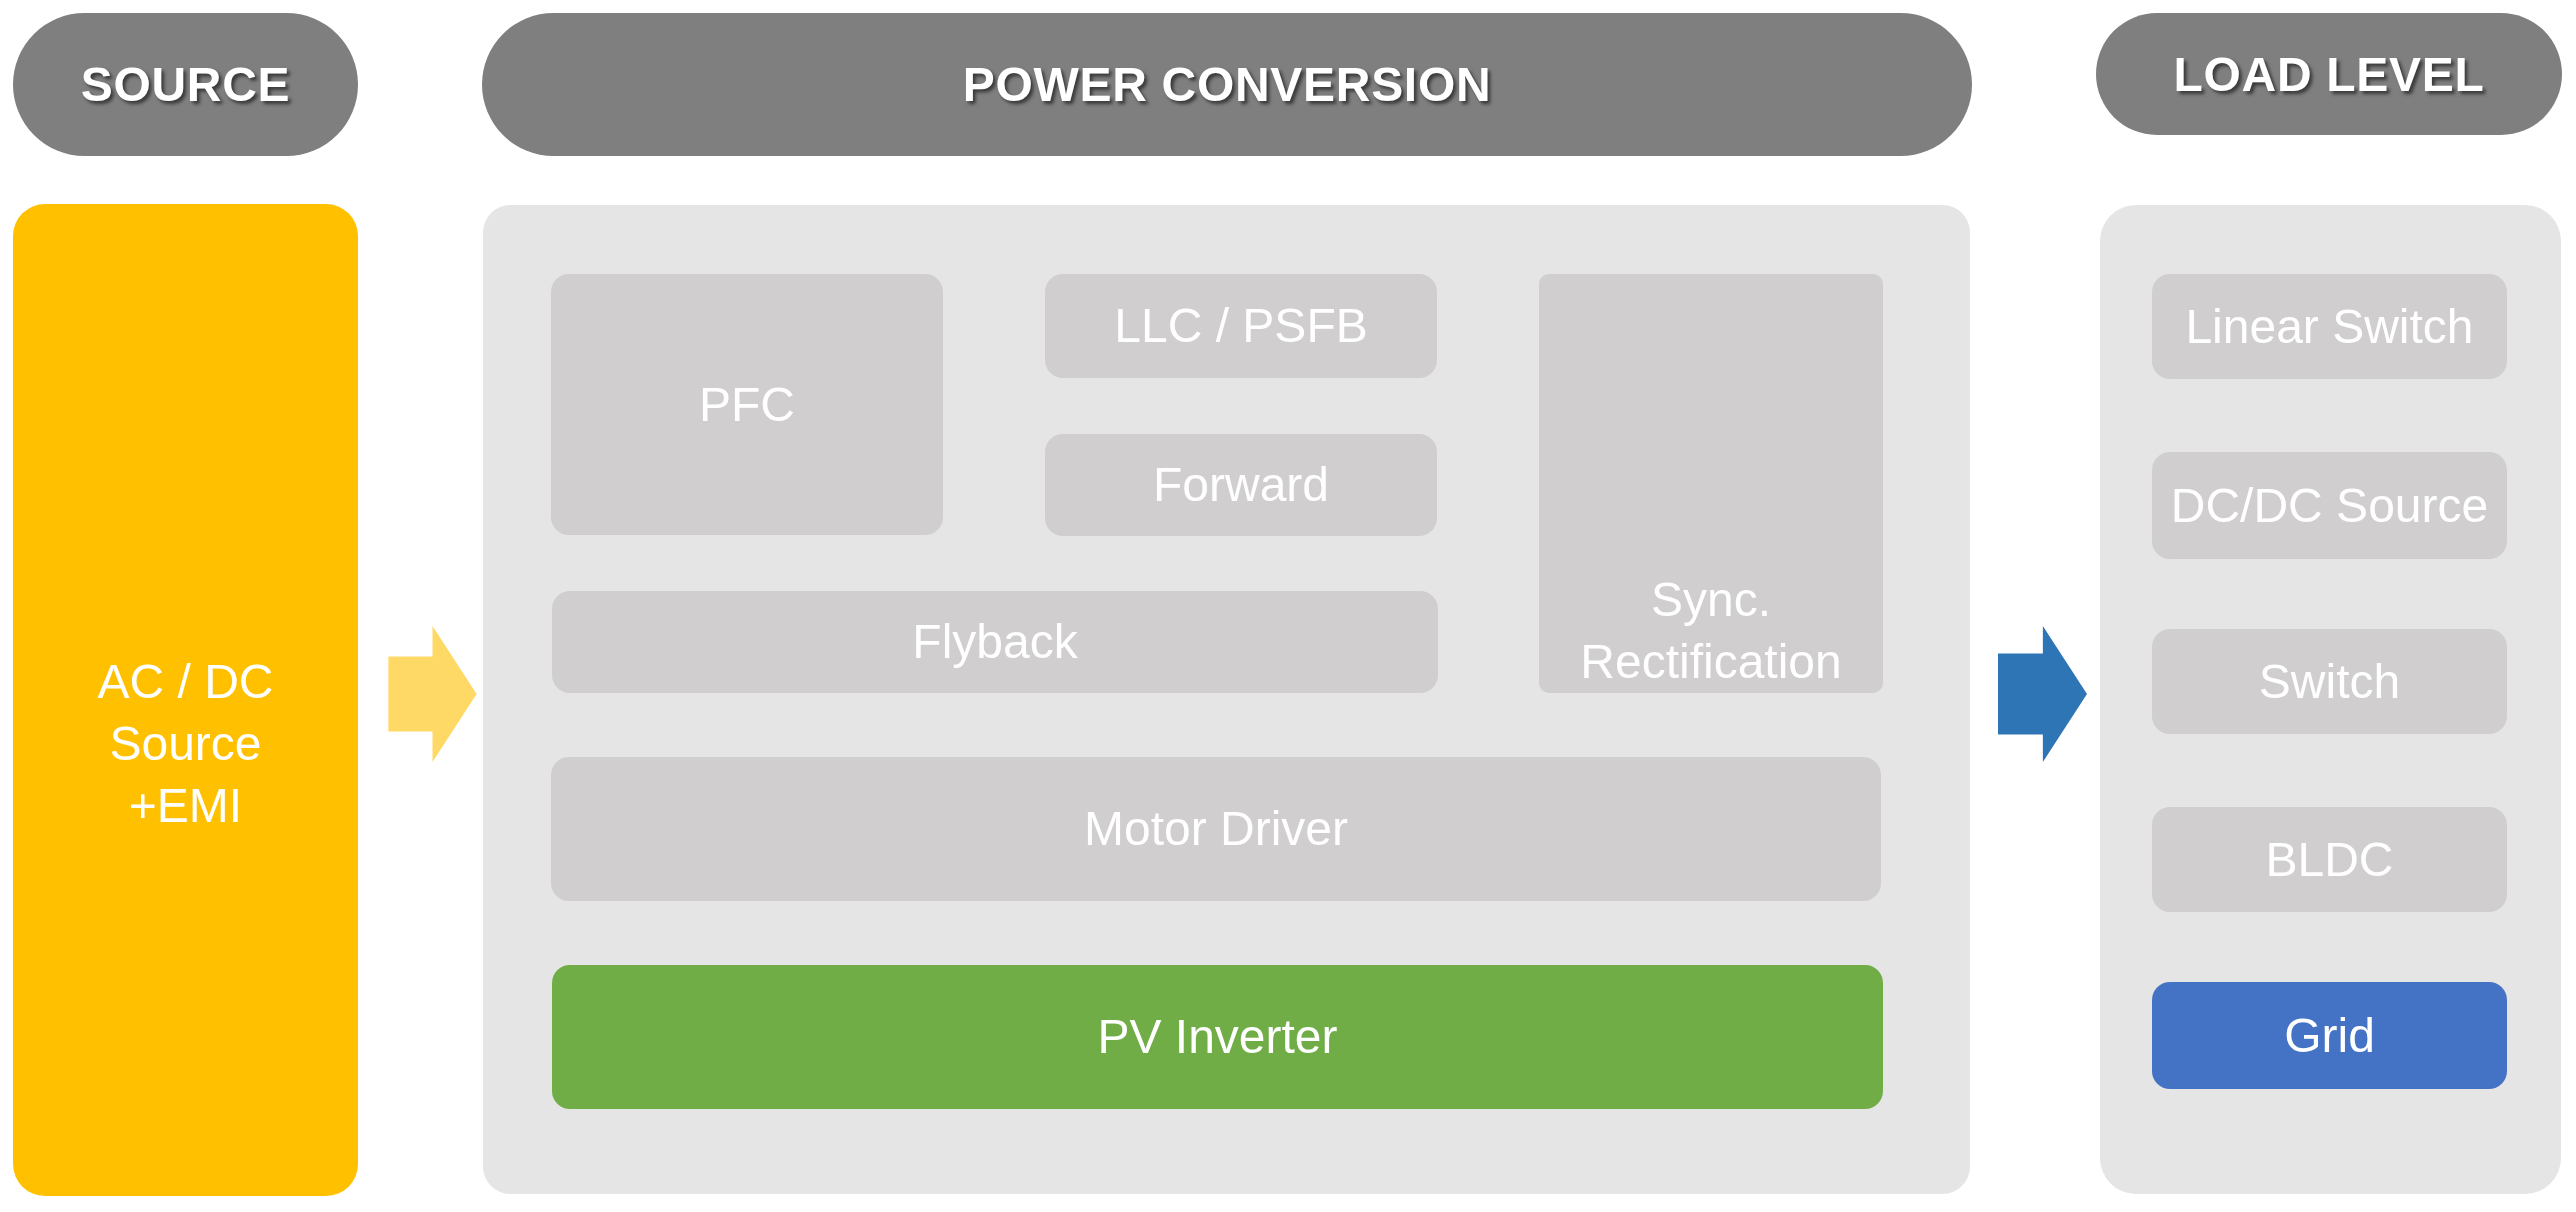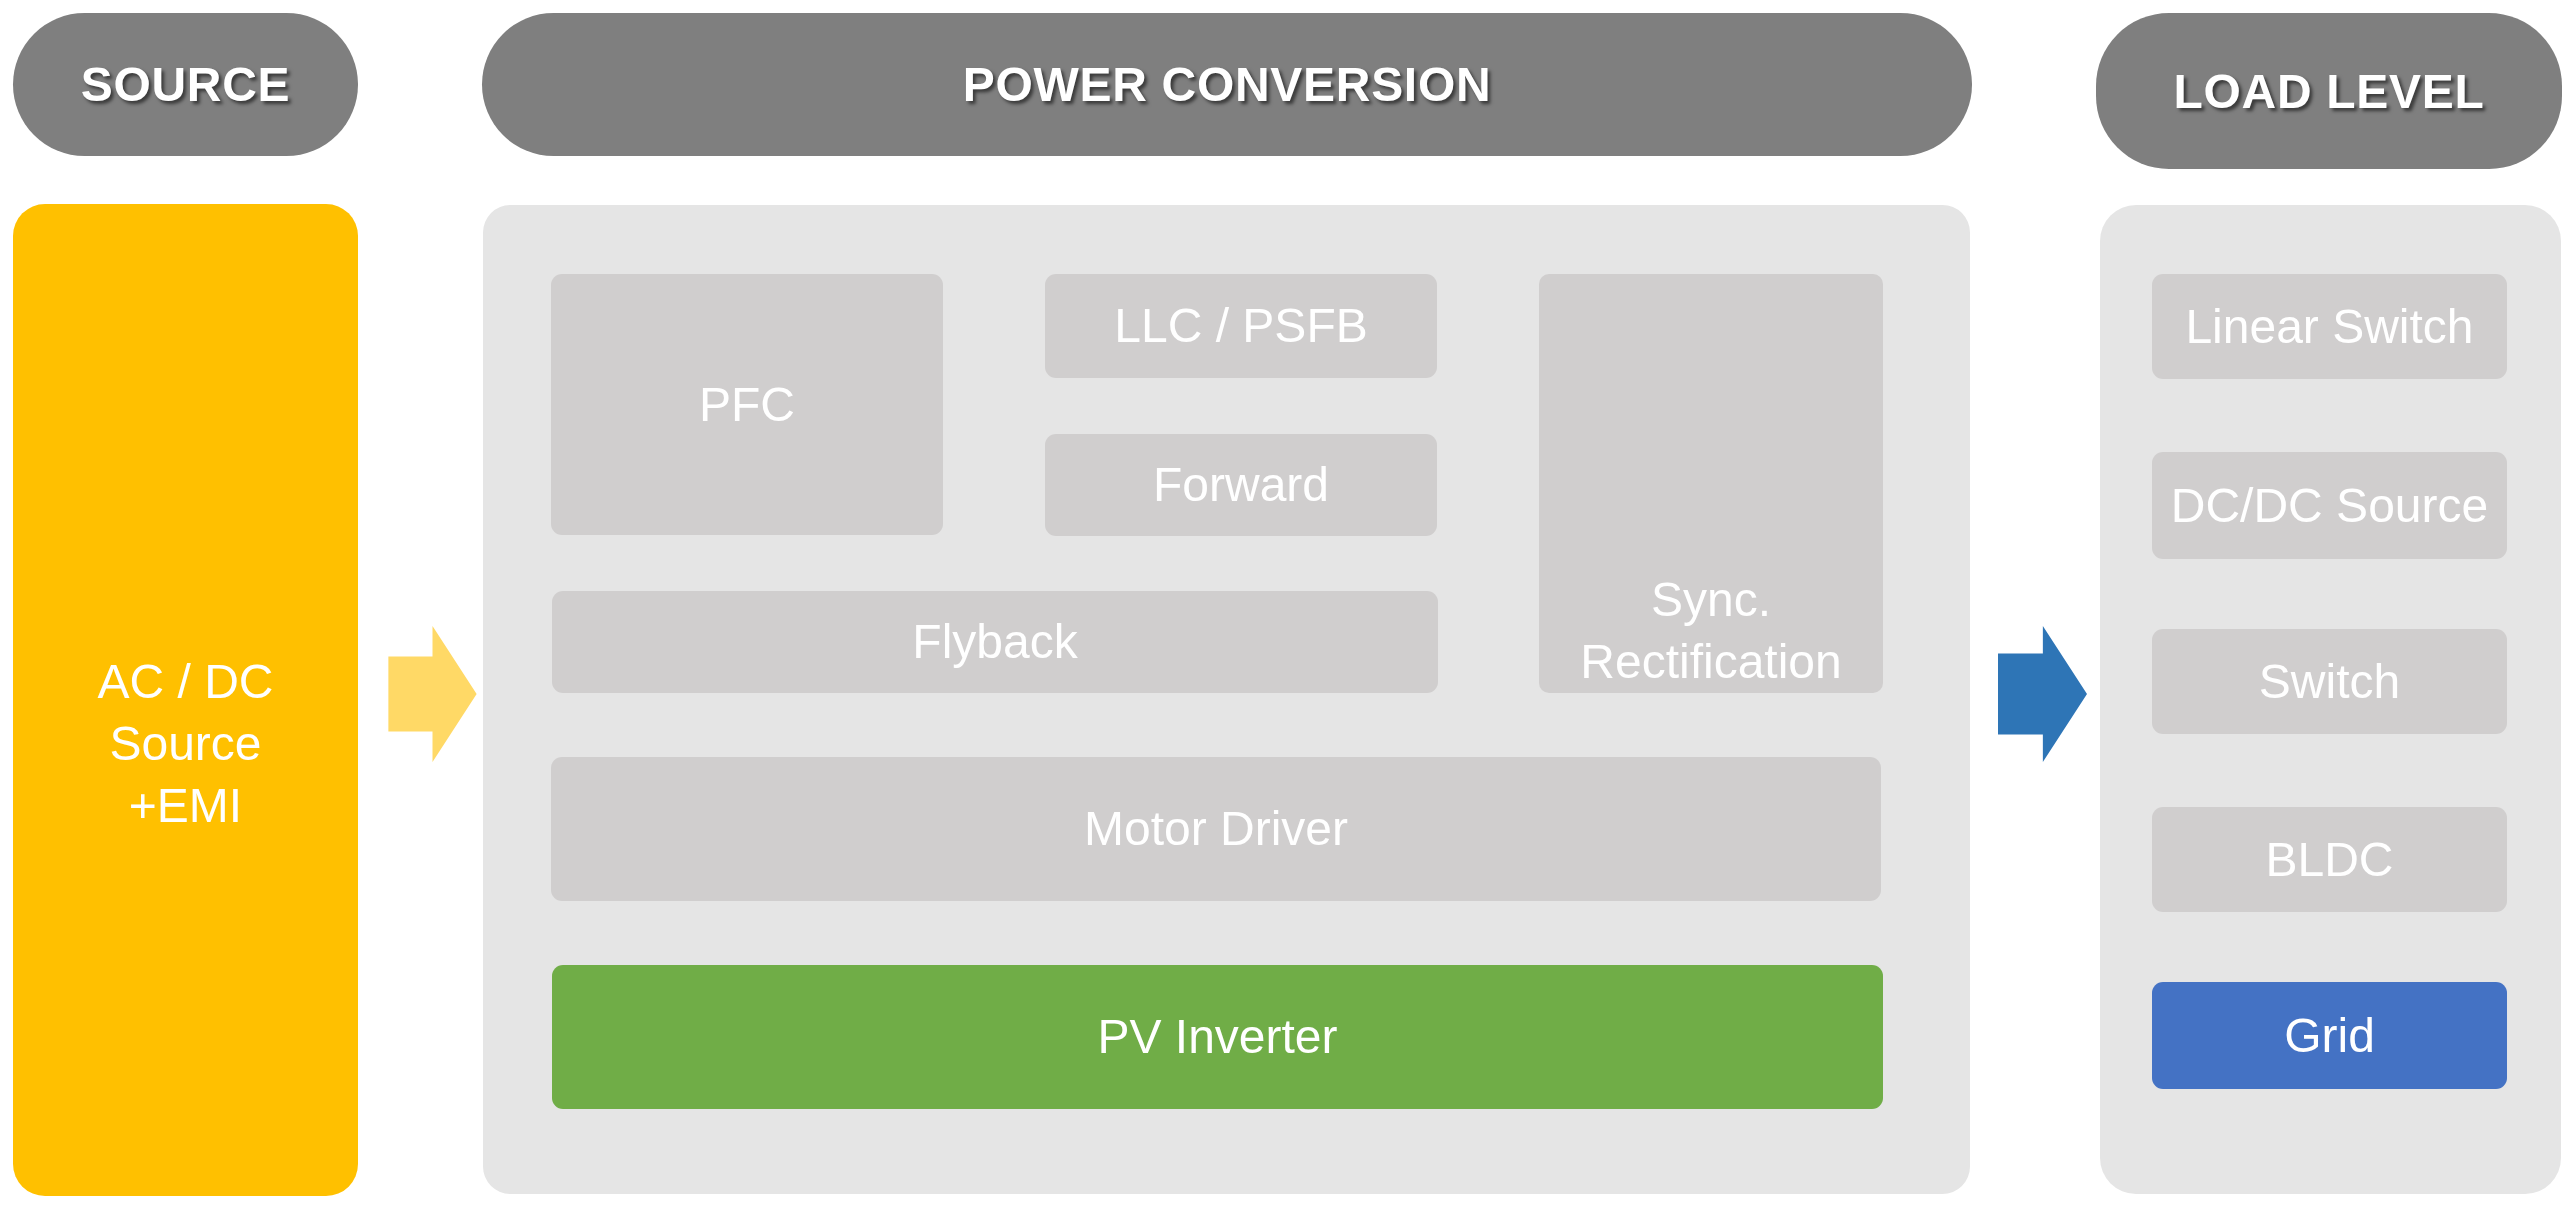--- a/index.html
+++ b/index.html
@@ -5,36 +5,36 @@
   html, body { margin:0; padding:0; background:#ffffff; }
   body { width:2576px; height:1213px; position:relative; overflow:hidden;
          font-family:"Liberation Sans", "DejaVu Sans", sans-serif; }
   .abs { position:absolute; box-sizing:border-box; }
   .pill { background:#7f7f7f; border-radius:73px; display:flex; align-items:center; justify-content:center;
           color:#ffffff; font-weight:bold; font-size:48px; letter-spacing:0.7px;
           text-shadow: 2.9px 2.9px 3.6px rgba(0,0,0,0.55); }
   .panel { background:#e5e5e5; border-radius:27.6px; }
   .source-box { background:#ffc000; border-radius:32px; display:flex; align-items:center; justify-content:center;
                 color:#ffffff; font-size:48px; text-align:center; line-height:62px; white-space:pre-line; }
-  .block { background:#d0cece; border-radius:11px; display:flex; align-items:center; justify-content:center;
+  .block { background:#d0cece; border-radius:18px; display:flex; align-items:center; justify-content:center;
            color:#ffffff; font-size:48px; text-align:center; line-height:62px; white-space:pre-line; }
   .block.green { background:#70ad47; }
   .block.blue { background:#4472c4; }
   .arrow svg { display:block; }
 </style>
 </head>
 <body>
 
 <div class="abs pill" style="left:13px; top:13px; width:345px; height:143px;">
   <span>SOURCE</span>
 </div>
 <div class="abs pill" style="left:482px; top:13px; width:1490px; height:143px;">
   <span>POWER CONVERSION</span>
 </div>
-<div class="abs pill" style="left:2096px; top:13px; width:466px; height:156px;">
+<div class="abs pill" style="left:2096px; top:13px; width:466px; height:122px;">
   <span>LOAD LEVEL</span>
 </div>
 
 <div class="abs source-box" style="left:13px; top:204px; width:345px; height:992px; padding-top:88px;">
   <span>AC / DC
 Source
 +EMI</span>
 </div>
 
 <div class="abs arrow" style="left:388px; top:626px; width:89px; height:136px;">

